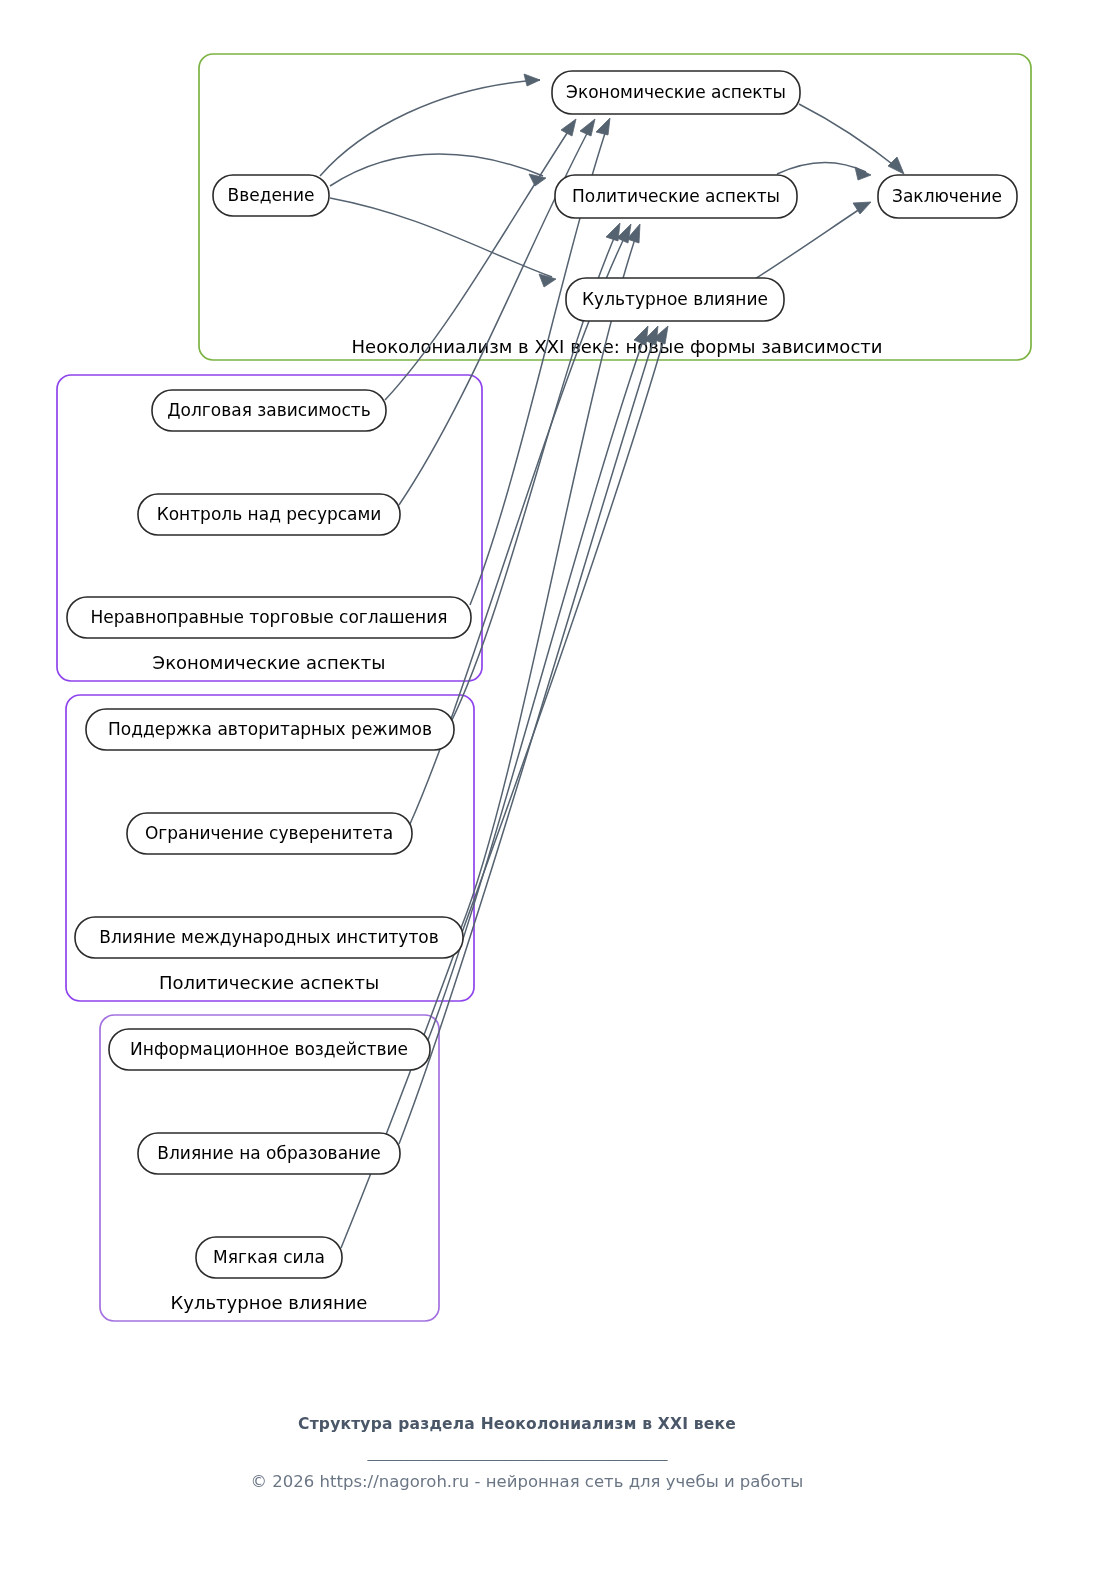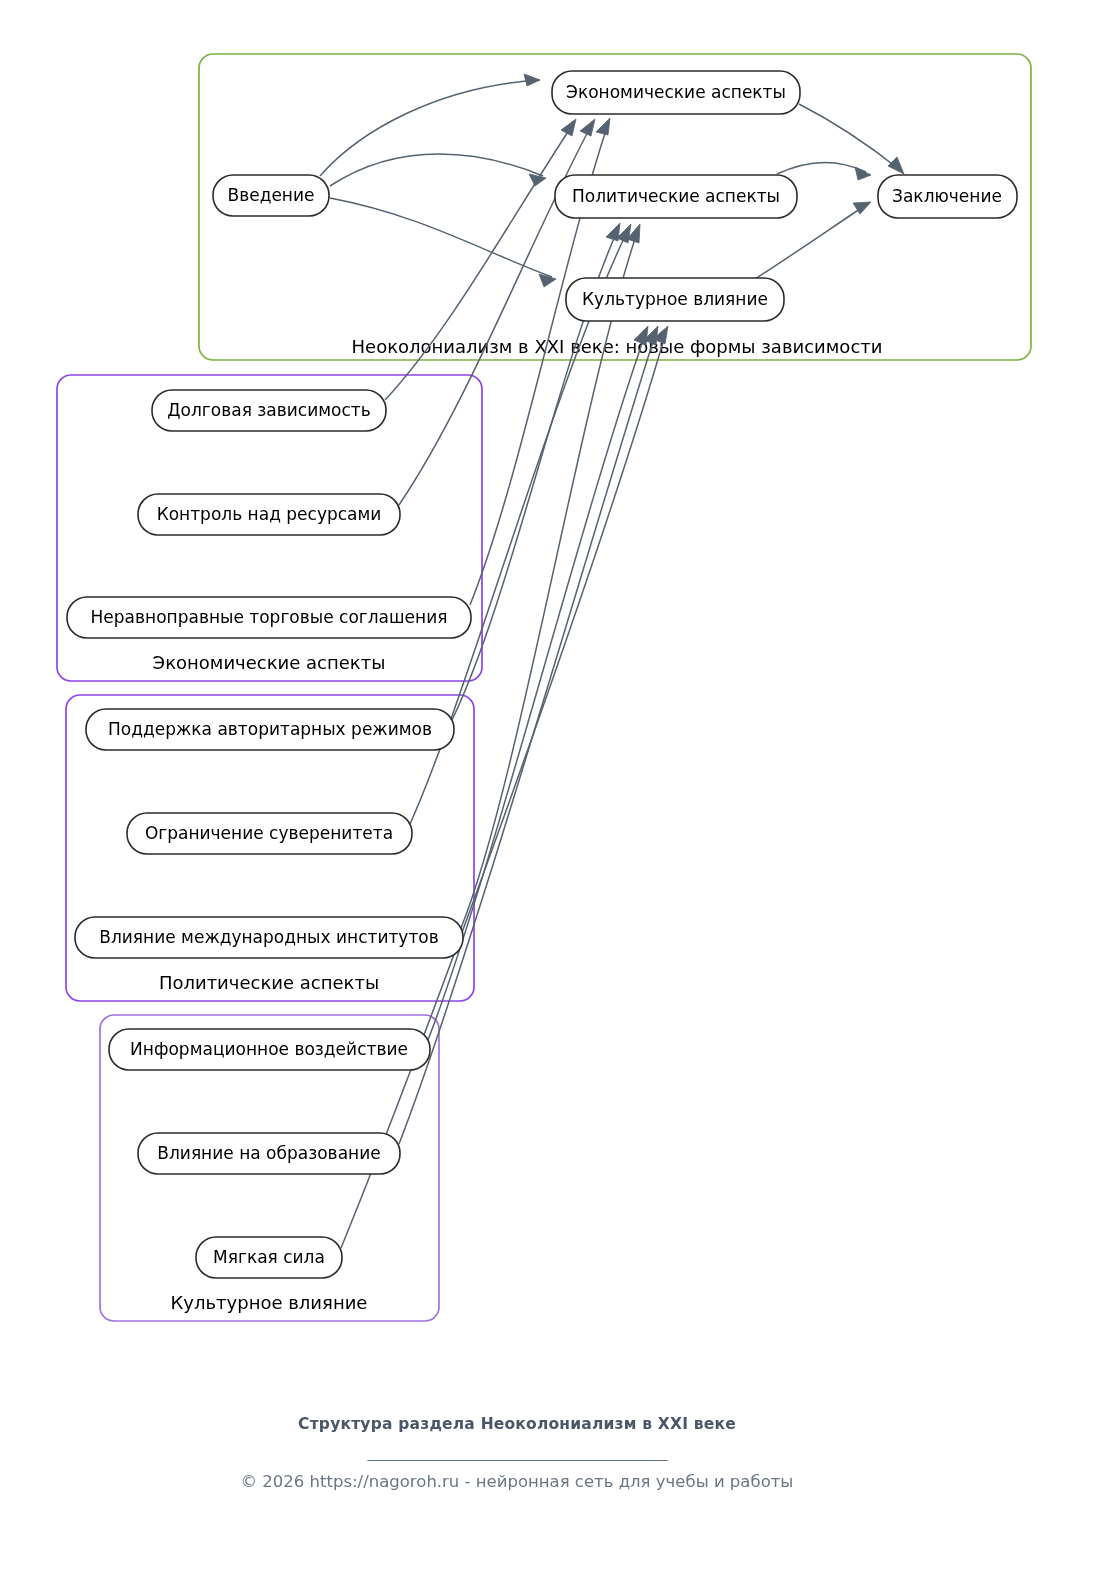--- a/index.html
+++ b/index.html
@@ -79,20 +79,21 @@
     color: #5b6878;
     letter-spacing: -1px;
     white-space: nowrap;
     overflow: hidden;
   }
   .footer-credit {
     top: 1472px;
     font-family: "DejaVu Sans", sans-serif;
     font-size: 16.5px;
     color: #6b7685;
+    padding-left: 10px;
   }
 </style>
 </head>
 <body>
 
 <div id="diagram-root">
   <svg id="graph" viewBox="0 0 1103 1593" xmlns="http://www.w3.org/2000/svg">
 
     <g>
       <rect class="cluster-rect" x="199" y="54" width="832" height="306" rx="14" ry="14" stroke="#7cb342"></rect>

